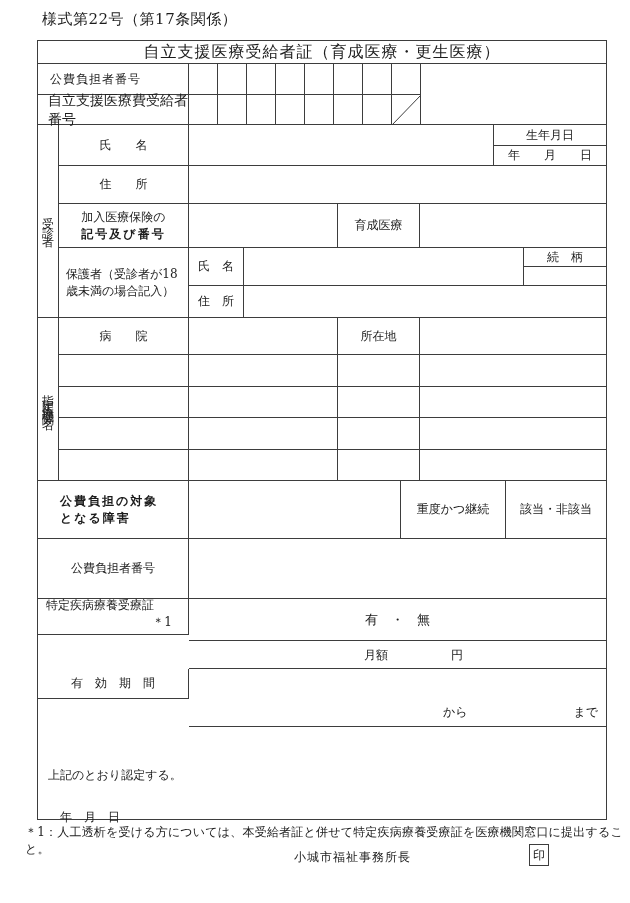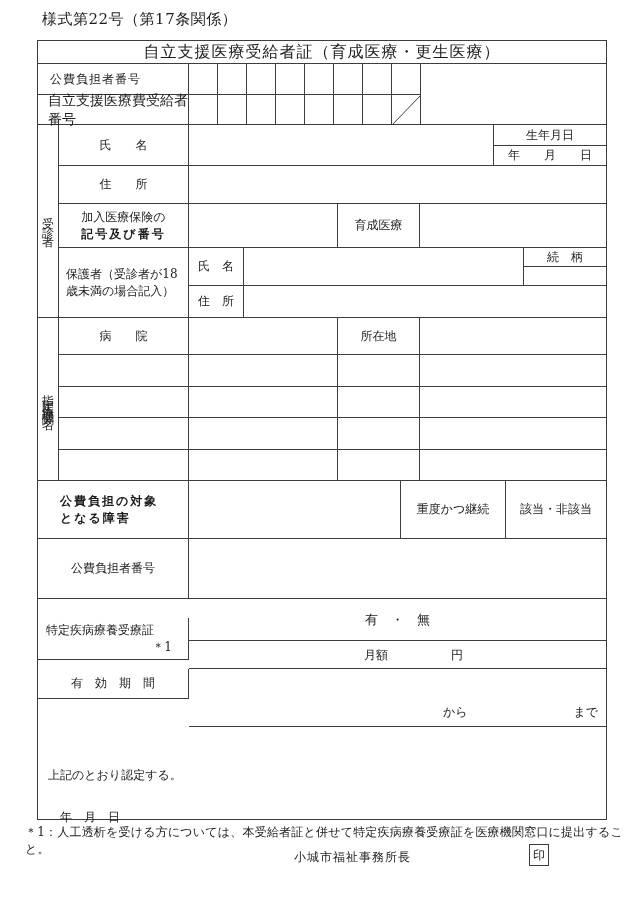--- a/index.html
+++ b/index.html
@@ -121,21 +121,21 @@
       <div>公費負担の対象</div>
       <div>となる障害</div>
     </div>
     <div class="cell br bb" style="left:151px;top:440px;width:212px;height:58px;"></div>
     <div class="cell bb c" style="left:468px;top:440px;width:100px;height:58px;">該当・非該当</div>
     <div class="cell br bb c" style="left:363px;top:440px;width:105px;height:58px;">重度かつ継続</div>
 
     <div class="cell br bb c" style="left:0;top:498px;width:151px;height:60px;">公費負担者番号</div>
     <div class="cell bb" style="left:151px;top:498px;width:417px;height:60px;"></div>
 
-    <div class="cell br bb col" style="left:0;top:577px;width:151px;height:42px;padding:0 16px 0 8px;">
+    <div class="cell br bb col" style="left:0;top:552px;width:151px;height:42px;padding:0 16px 0 8px;">
       <div>特定疾病療養受療証</div>
       <div style="text-align:right;">＊1</div>
     </div>
     <div class="cell bb c" style="left:151px;top:558px;width:417px;height:42px;font-size:13px;">有　・　無</div>
 
     <div class="cell bb rel" style="left:151px;top:600px;width:417px;height:28px;">
       <span class="abs" style="left:175px;top:6px;">月額</span>
       <span class="abs" style="left:262px;top:6px;">円</span>
     </div>
 

